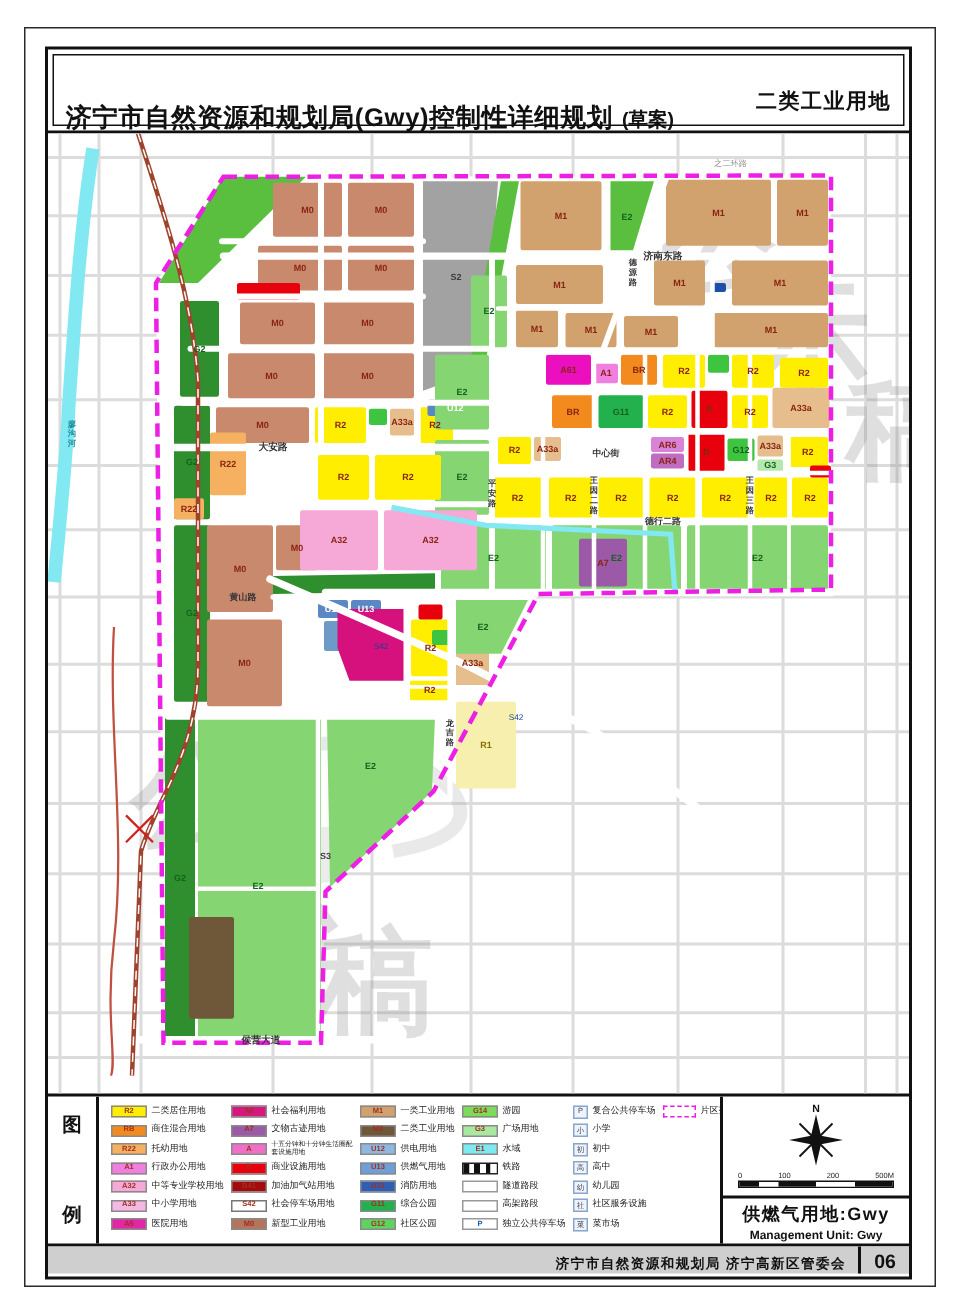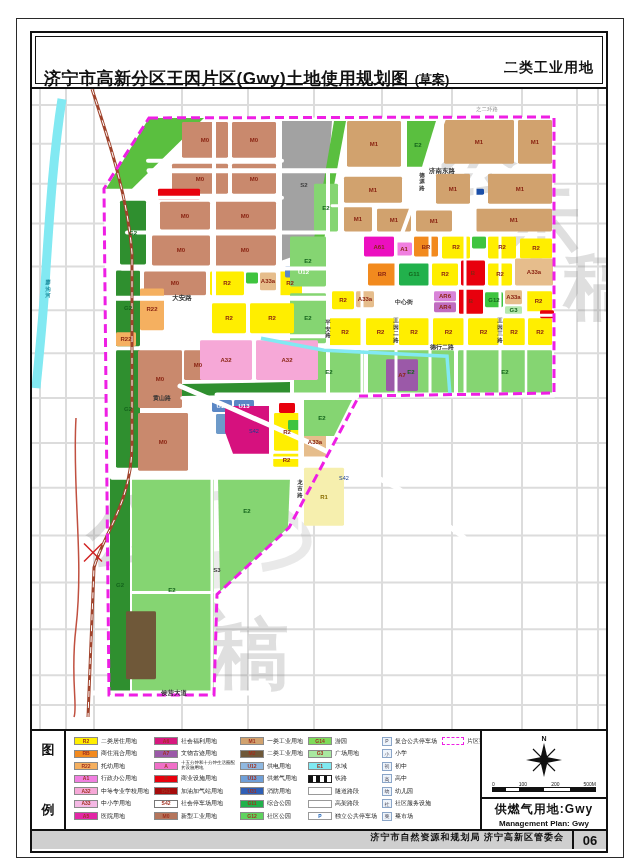--- a/index.html
+++ b/index.html
@@ -41,37 +41,37 @@
   .info{width:126px;border-left:2px solid #111;box-sizing:border-box;display:flex;flex-direction:column;}
   .compass-box{flex:1;border-bottom:2px solid #111;display:flex;flex-direction:column;align-items:center;
                justify-content:flex-start;padding-top:2px;}
   .scalebar{width:104px;margin-top:2px;}
   .scale-labels{display:flex;justify-content:space-between;font-size:5px;color:#222;}
   .scale-segs{display:flex;height:3px;border:1px solid #111;}
   .unit-box{height:30px;display:flex;flex-direction:column;align-items:center;justify-content:center;}
   .unit-cn{font-size:12px;font-weight:bold;letter-spacing:1px;}
   .unit-en{font-size:8px;font-weight:bold;margin-top:1px;}
   
-  .footer{height:18px;background:#cfcfcf;display:flex;align-items:flex-start;justify-content:flex-end;}
+  .footer{height:18px;background:#cfcfcf;display:flex;align-items:flex-end;justify-content:flex-end;}
   .credit{font-size:9px;font-weight:bold;padding-right:8px;letter-spacing:1px;}
   .page-box{width:34px;height:100%;border-left:2px solid #111;box-sizing:border-box;display:flex;
             align-items:center;justify-content:center;font-size:13px;font-weight:bold;background:#cfcfcf;}
 </style>
 </head>
 <body>
 
 <div class="page">
   <div class="outer-frame"></div>
   <div class="sheet">
 
     <div class="hdr">
       <div class="hdr-in">
         <div class="hdr-left">
           <div class="t-row">
-            <span class="t-cn">济宁市高新分区王因片区(Gwy)土地使用规划图</span>
+            <span class="t-cn">济宁市自然资源和规划局(Gwy)控制性详细规划</span>
             <span class="t-draft">(草案)</span>
           </div>
         </div>
         <div class="t-map">二类工业用地</div>
       </div>
     </div>
 
     <div class="map-wrap">
       <svg id="map-svg" viewBox="0 0 574 642" preserveAspectRatio="none">
           <line x1="8" y1="0" x2="8" y2="642" stroke="#dcdcdc" stroke-width="2"></line>
@@ -550,21 +550,21 @@
               <div class="seg" style="flex:1;background:#111;"></div>
               <div class="seg" style="flex:1;background:#fff;"></div>
               <div class="seg" style="flex:2;background:#111;"></div>
               <div class="seg" style="flex:2;background:#fff;"></div>
               <div class="seg" style="flex:2;background:#111;"></div>
             </div>
           </div>
         </div>
         <div class="unit-box">
           <div class="unit-cn">供燃气用地:Gwy</div>
-          <div class="unit-en">Management Plan: Gwy</div>
+          <div class="unit-en">Management Unit: Gwy</div>
         </div>
       </div>
     </div>
 
     <div class="footer">
       <span class="credit">济宁市自然资源和规划局  济宁高新区管委会</span>
       <span class="page-box">06</span>
     </div>
 
   </div>

